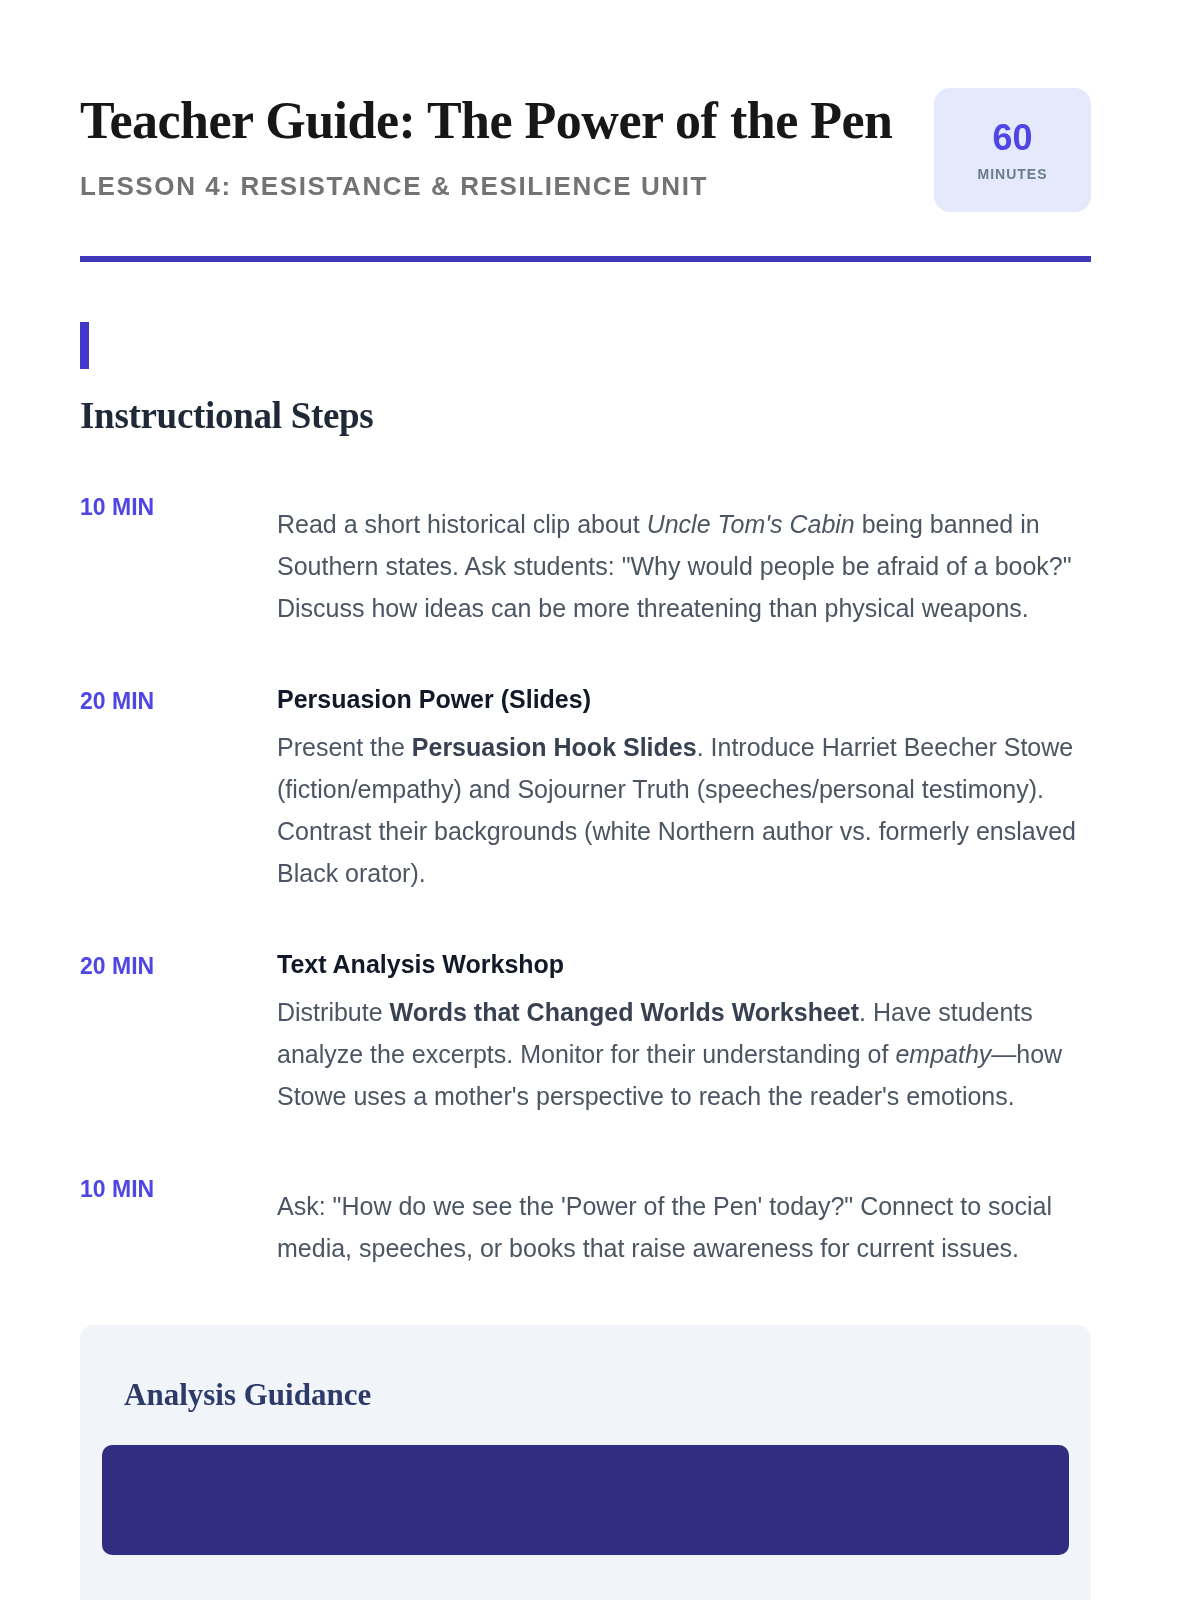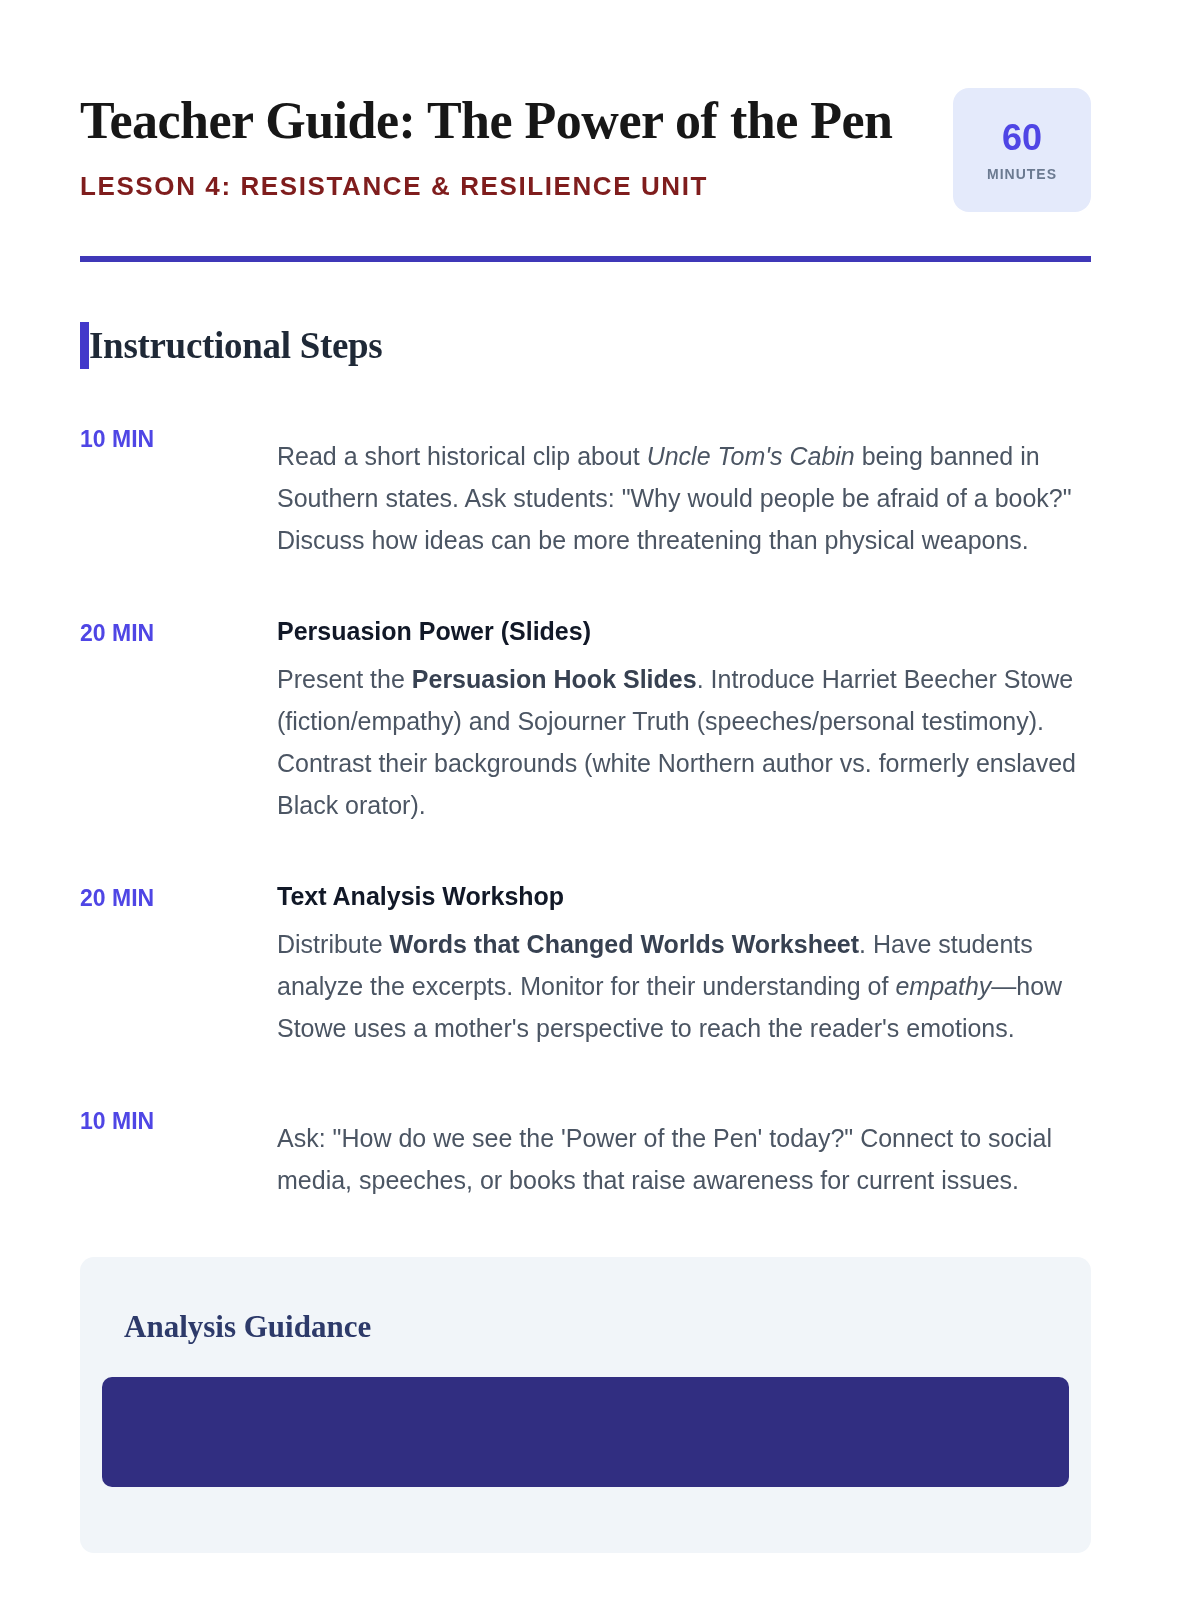--- a/index.html
+++ b/index.html
@@ -21,50 +21,52 @@
     font-family: "Liberation Serif", "DejaVu Serif", serif;
     font-weight: 700;
     font-size: 52px;
     line-height: 1.25;
     color: #171717;
     letter-spacing: -0.5px;
     max-width: 880px;
   }
   .subtitle {
     margin-top: 18px;
-    color: #7f1d1d;
+    color: #737373;
     font-weight: 800;
     font-size: 26px;
     letter-spacing: 1.6px;
   }
   .duration-badge {
     flex: 0 0 auto;
-    width: 138px;
+    width: 157px;
     background: #e4eafb;
     border-radius: 16px;
     text-align: center;
     padding: 32px 10px 30px 10px;
     margin-left: 24px;
   }
   .duration-value { color: #4f46e5; font-size: 36px; font-weight: 800; line-height: 1; }
   .duration-unit { color: #6b7a90; font-size: 14px; font-weight: 700; letter-spacing: 1px; margin-top: 10px; }
 
   
   .rule { border: none; height: 6px; background: #3f38b8; margin: 44px 0 0 0; }
 
   
   .section-heading {
     display: flex;
-    align-items: center;
+    align-items: flex-start;
+    gap: 25px;
     margin: 60px 0 0 0;
     font-family: "Liberation Serif", "DejaVu Serif", serif;
     font-weight: 700;
     font-size: 37px;
     color: #1f2937;
     letter-spacing: -0.3px;
+    flex-direction: column;
   }
   .heading-bar { width: 9px; height: 47px; background: #4338ca; flex: 0 0 auto; }
 
   
   .steps { margin-top: 54px; }
   .step { display: grid; grid-template-columns: 197px 1fr; margin-bottom: 56px; }
   .step-time { color: #4f46e5; font-weight: 800; font-size: 23px; padding-top: 3px; }
   .step-title { margin: 0; font-size: 25px; font-weight: 700; color: #111827; }
   .step-body {
     margin: 12px 0 0 0;

